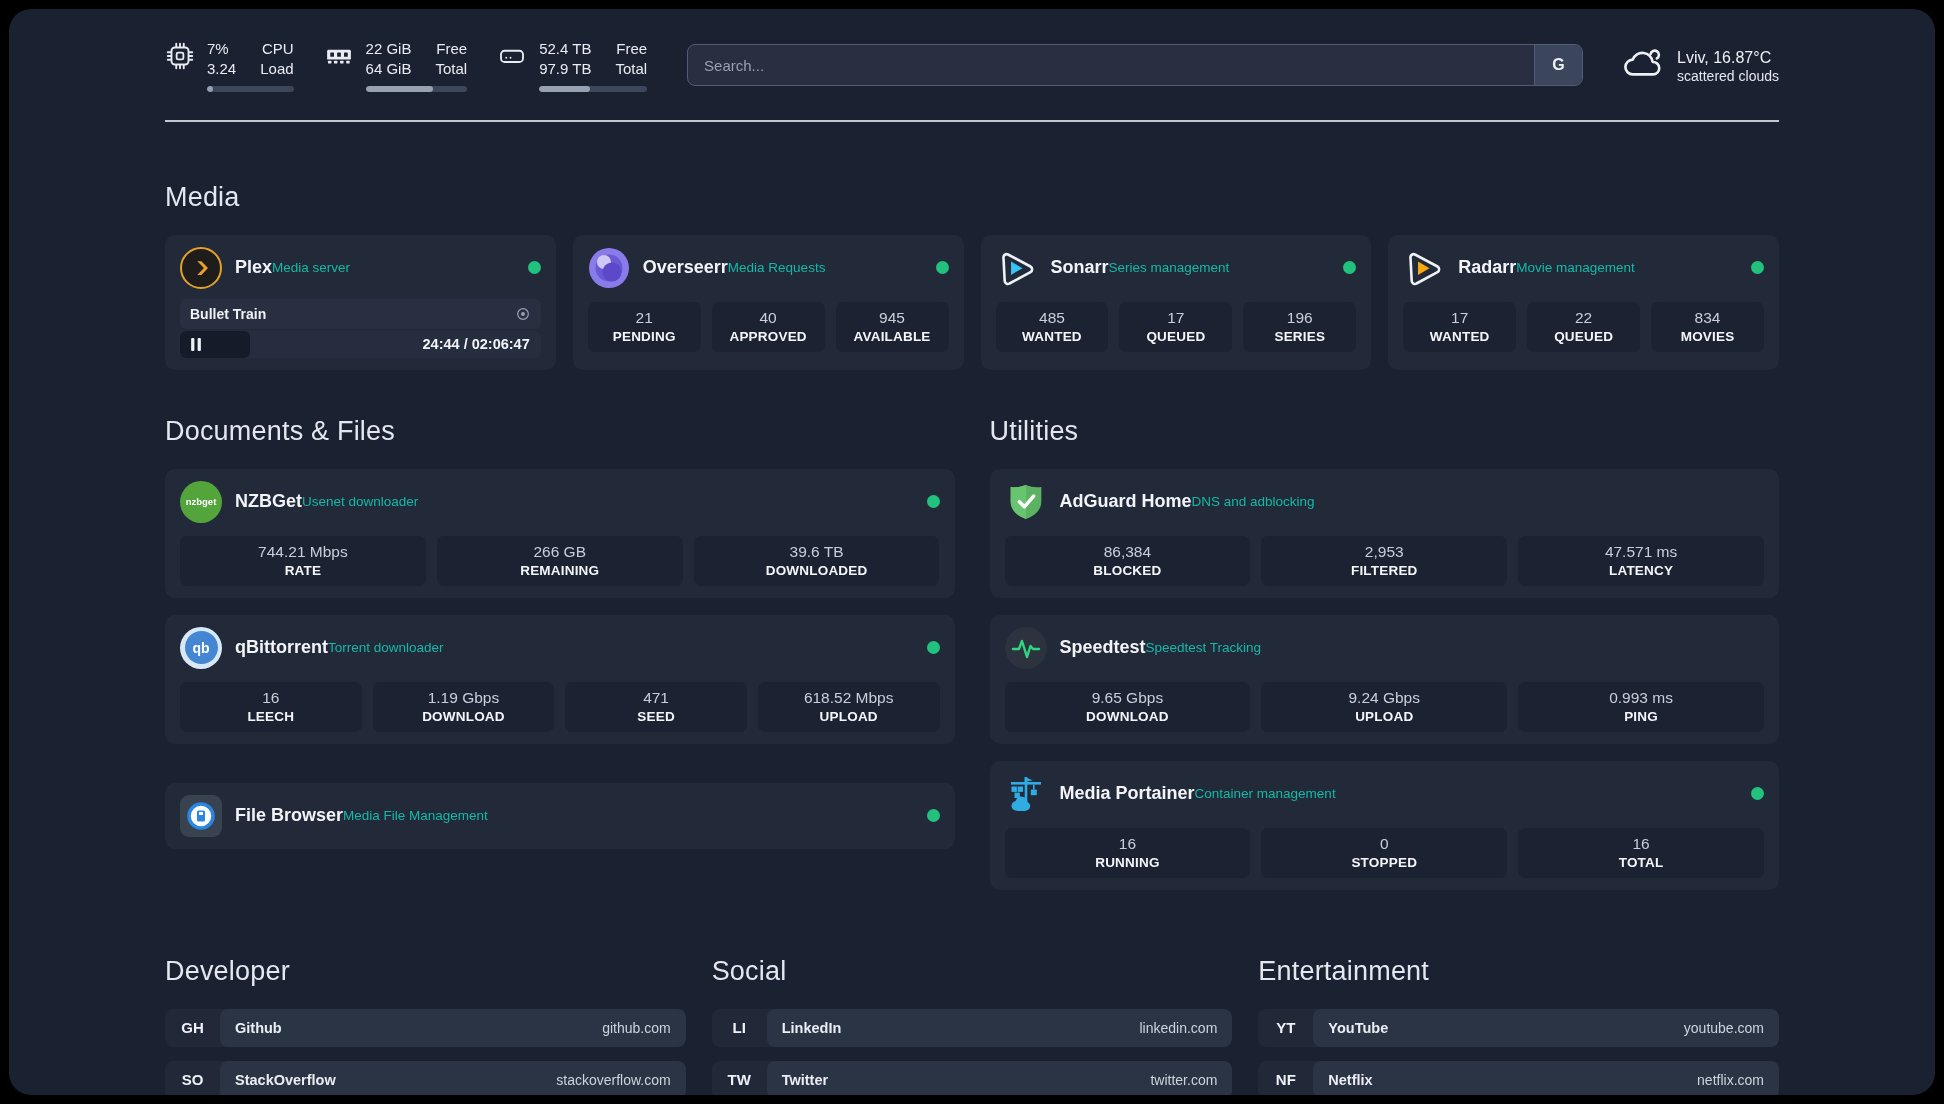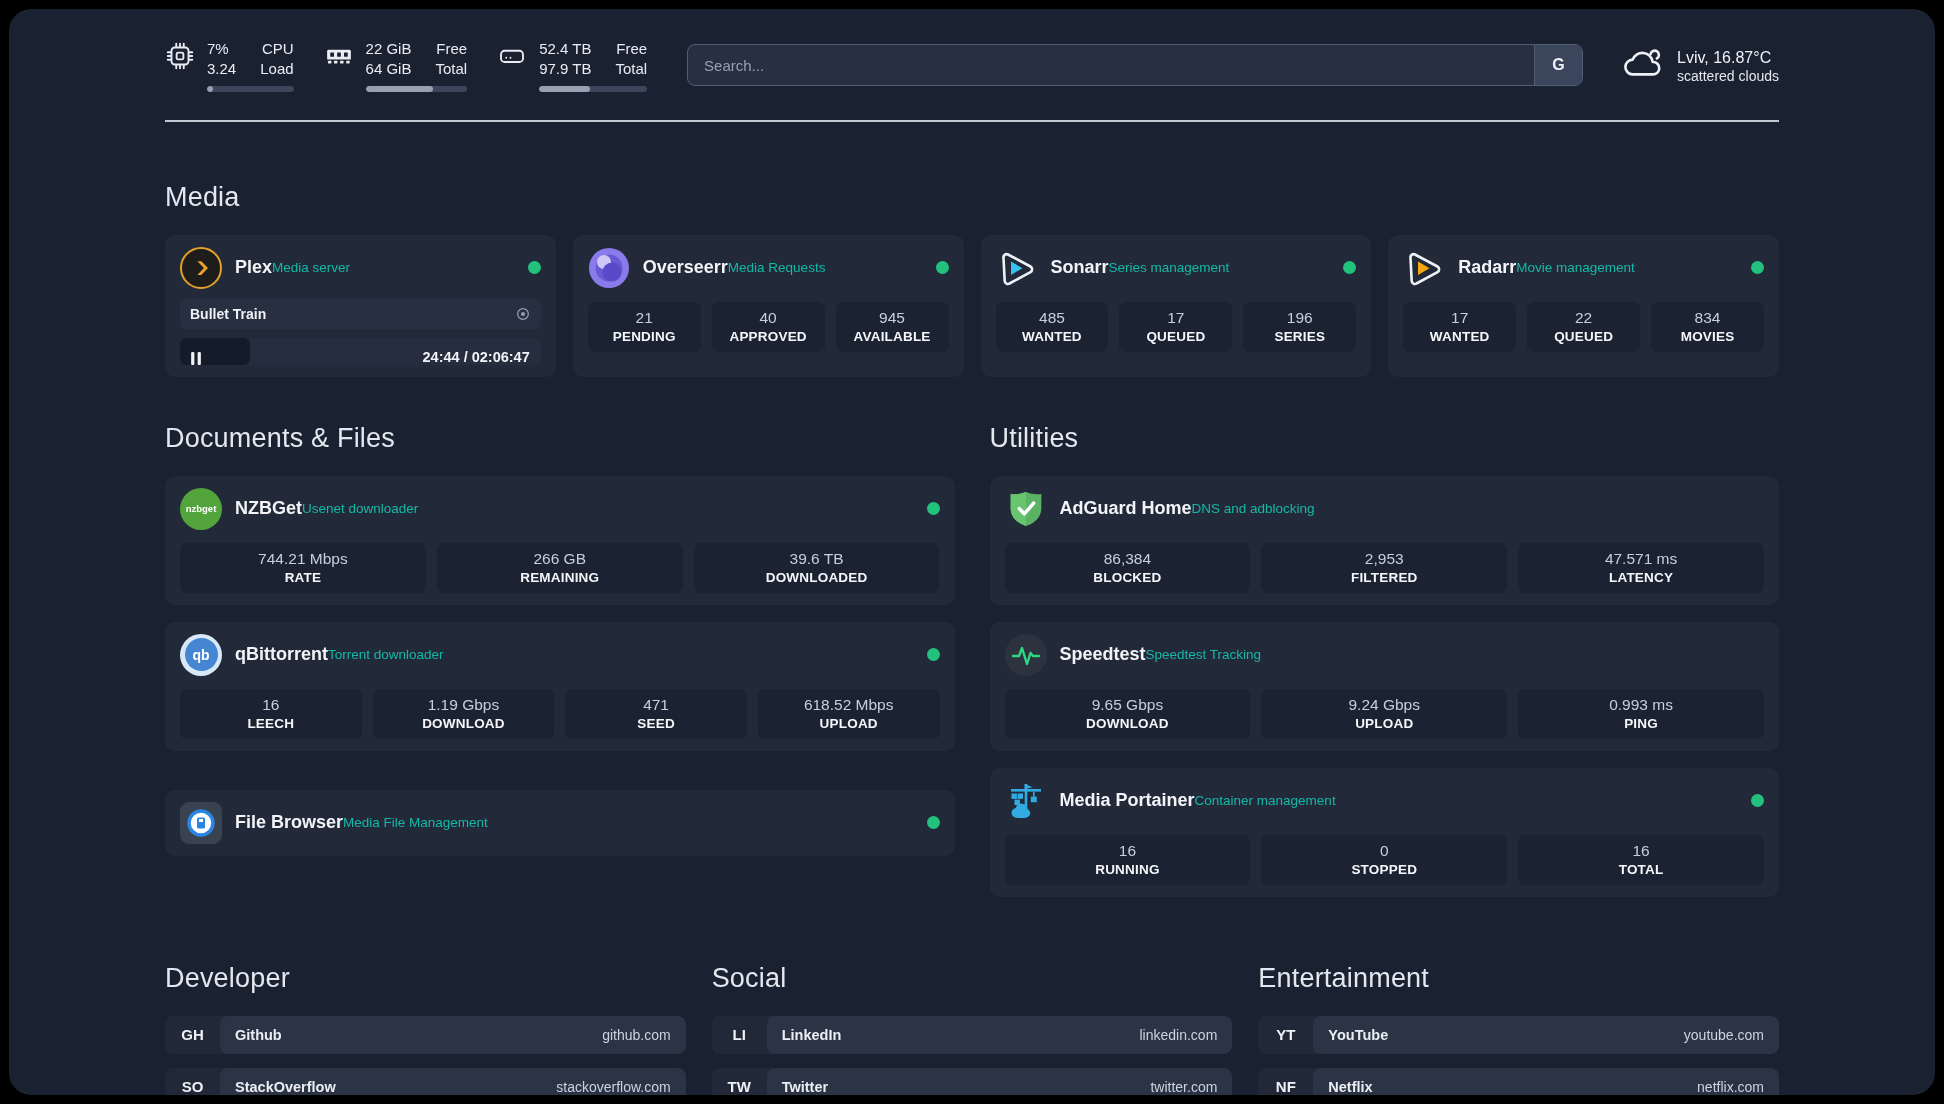--- a/index.html
+++ b/index.html
@@ -50,26 +50,26 @@
   .appname{font-size:18px;font-weight:600;color:#f2f4f8;line-height:1.15;}
   .appdesc{font-size:13.5px;color:#14b8a6;margin-top:3px;}
   .dot{margin-left:auto;width:13px;height:13px;border-radius:50%;background:#22c17e;flex:none;}
 
   .stats{display:flex;gap:11px;margin-top:13px;}
   .stat{flex:1;background:#1b2332;border-radius:7px;text-align:center;padding:7px 4px 8px;}
   .stat-v{font-size:15.5px;color:#c9cfda;}
   .stat-l{font-size:13.5px;color:#f4f6fa;font-weight:700;margin-top:2px;letter-spacing:.2px;}
 
   
-  .npW{margin-top:10px;display:flex;flex-direction:column;gap:9px;}
+  .npW{margin-top:10px;display:flex;flex-direction:column;gap:2px;}
   .npTitle{background:#272f40;border-radius:6px;padding:4px 10px;display:flex;align-items:center;
            justify-content:space-between;font-size:14px;font-weight:600;color:#eef1f6;height:22px;}
   .npIco{color:#96a0b0;display:flex;}
   .npBar{position:relative;background:#252d3e;border-radius:6px;height:27px;overflow:hidden;
-         display:flex;align-items:flex-end;}
+         display:flex;align-items:center;}
   .npFill{position:absolute;left:0;top:0;bottom:0;background:#141b29;border-radius:6px;width:0;}
   .npPause{position:relative;z-index:1;margin-left:11px;background:none;border:none;padding:0;
            cursor:pointer;display:flex;}
   .npTime{position:relative;z-index:1;margin-left:auto;padding-right:11px;font-size:14.5px;
           font-weight:700;color:#f1f4f8;}
 
   .fb-offset{margin-top:22px;}
 
   
   .bookmarks{display:grid;grid-template-columns:repeat(3,1fr);gap:26px;margin-top:66px;padding-bottom:44px;}

